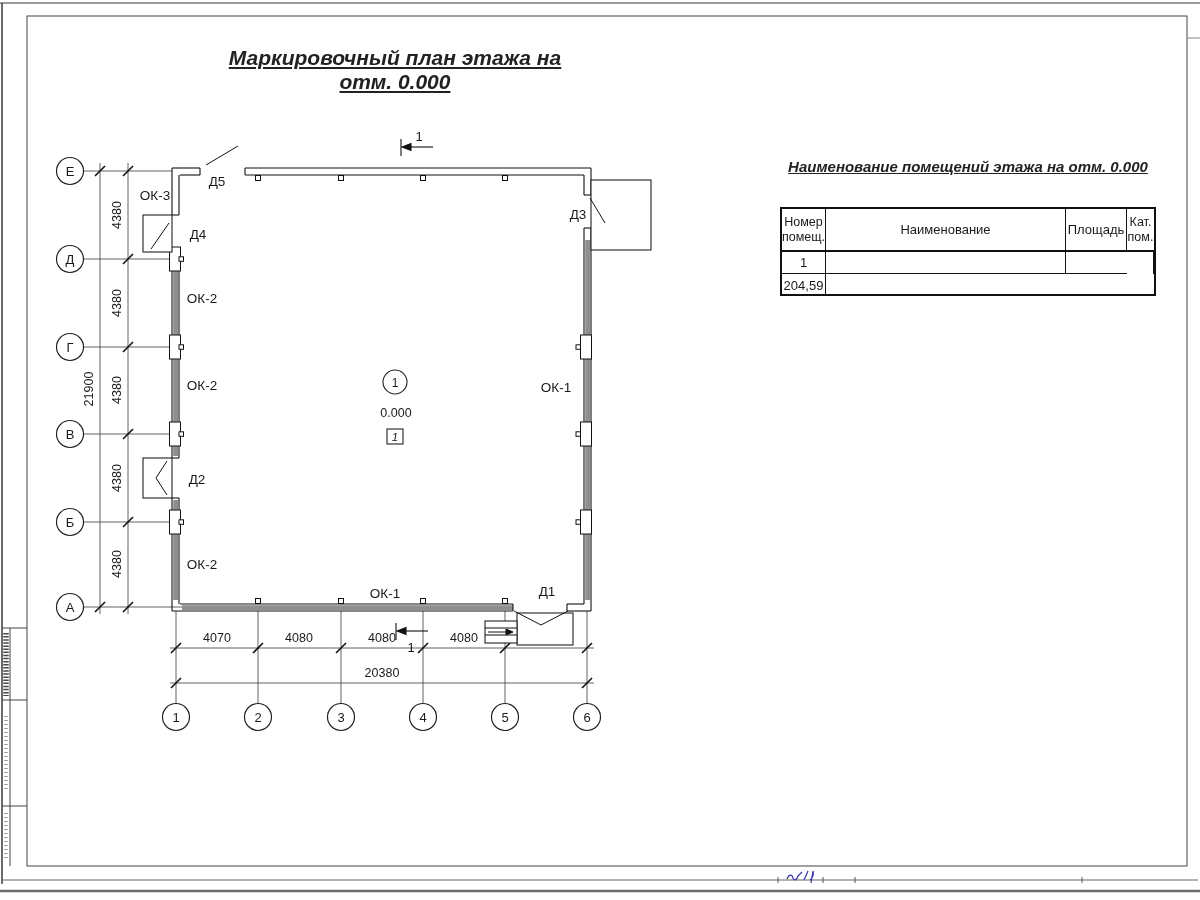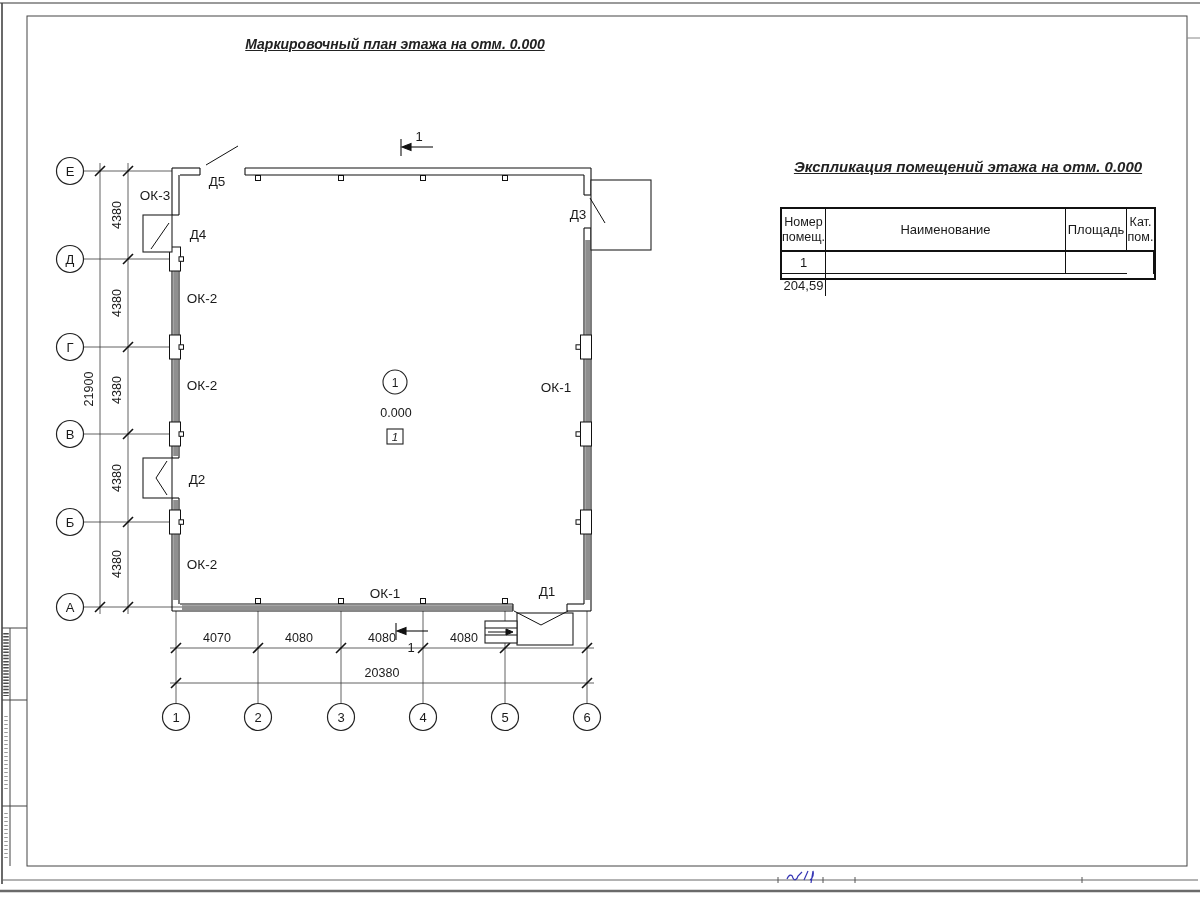--- a/index.html
+++ b/index.html
@@ -1,24 +1,24 @@
 <!DOCTYPE html>
 <html><head>
 <meta charset="utf-8">
 <style>
   html,body{margin:0;padding:0;background:#fff;}
   #sheet{position:relative;width:1200px;height:900px;background:#fff;overflow:hidden;
          font-family:"Liberation Sans",sans-serif;color:#1a1a1a;}
   svg text{font-family:"Liberation Sans",sans-serif;fill:#1a1a1a;}
   .title{position:absolute;font-weight:bold;font-style:italic;text-decoration:underline;
          text-align:center;color:#222;}
-  #plan-title{left:210px;top:36px;width:370px;font-size:14px;}
+  #plan-title{left:210px;top:46px;width:370px;font-size:21px;}
   #table-title{left:788px;top:158px;width:360px;font-size:15px;}
   
-  #expl-table{position:absolute;left:780px;top:207px;width:376px;height:73px;
+  #expl-table{position:absolute;left:780px;top:207px;width:376px;height:89px;
               border:2px solid #111;box-sizing:border-box;display:grid;
               grid-template-columns:44px 240px 61px 27px;grid-template-rows:43px 22px 22px;
               font-size:13px;}
   #expl-table .c{box-sizing:border-box;border-right:1px solid #111;display:flex;
                  align-items:center;justify-content:center;overflow:hidden;}
   #expl-table .c.last{border-right:none;}
   #expl-table .hdr{border-bottom:2px solid #111;}
   #expl-table .r1{border-bottom:1px solid #111;}
   #expl-table .left{justify-content:flex-start;padding-left:9px;}
   #expl-table .two{white-space:pre-line;text-align:center;font-size:12.5px;line-height:1.15;}
@@ -270,21 +270,21 @@
       <text x="198" y="239">Д4</text>
       <text x="578" y="219">Д3</text>
       <text x="197" y="484">Д2</text>
       <text x="547" y="596">Д1</text>
     </g>
   </g>
 </svg>
 
 
 <div id="plan-title" class="title">Маркировочный план этажа на отм. 0.000</div>
-<div id="table-title" class="title">Экспликация помещений этажа на отм. 0.000</div>
+<div id="table-title" class="title">Наименование помещений этажа на отм. 0.000</div>
 
 
 <div id="expl-table">
   <div class="c hdr two">Номер
 помещ.</div>
   <div class="c hdr">Наименование</div>
   <div class="c hdr">Площадь</div>
   <div class="c hdr two last">Кат.
 пом.</div>
 

